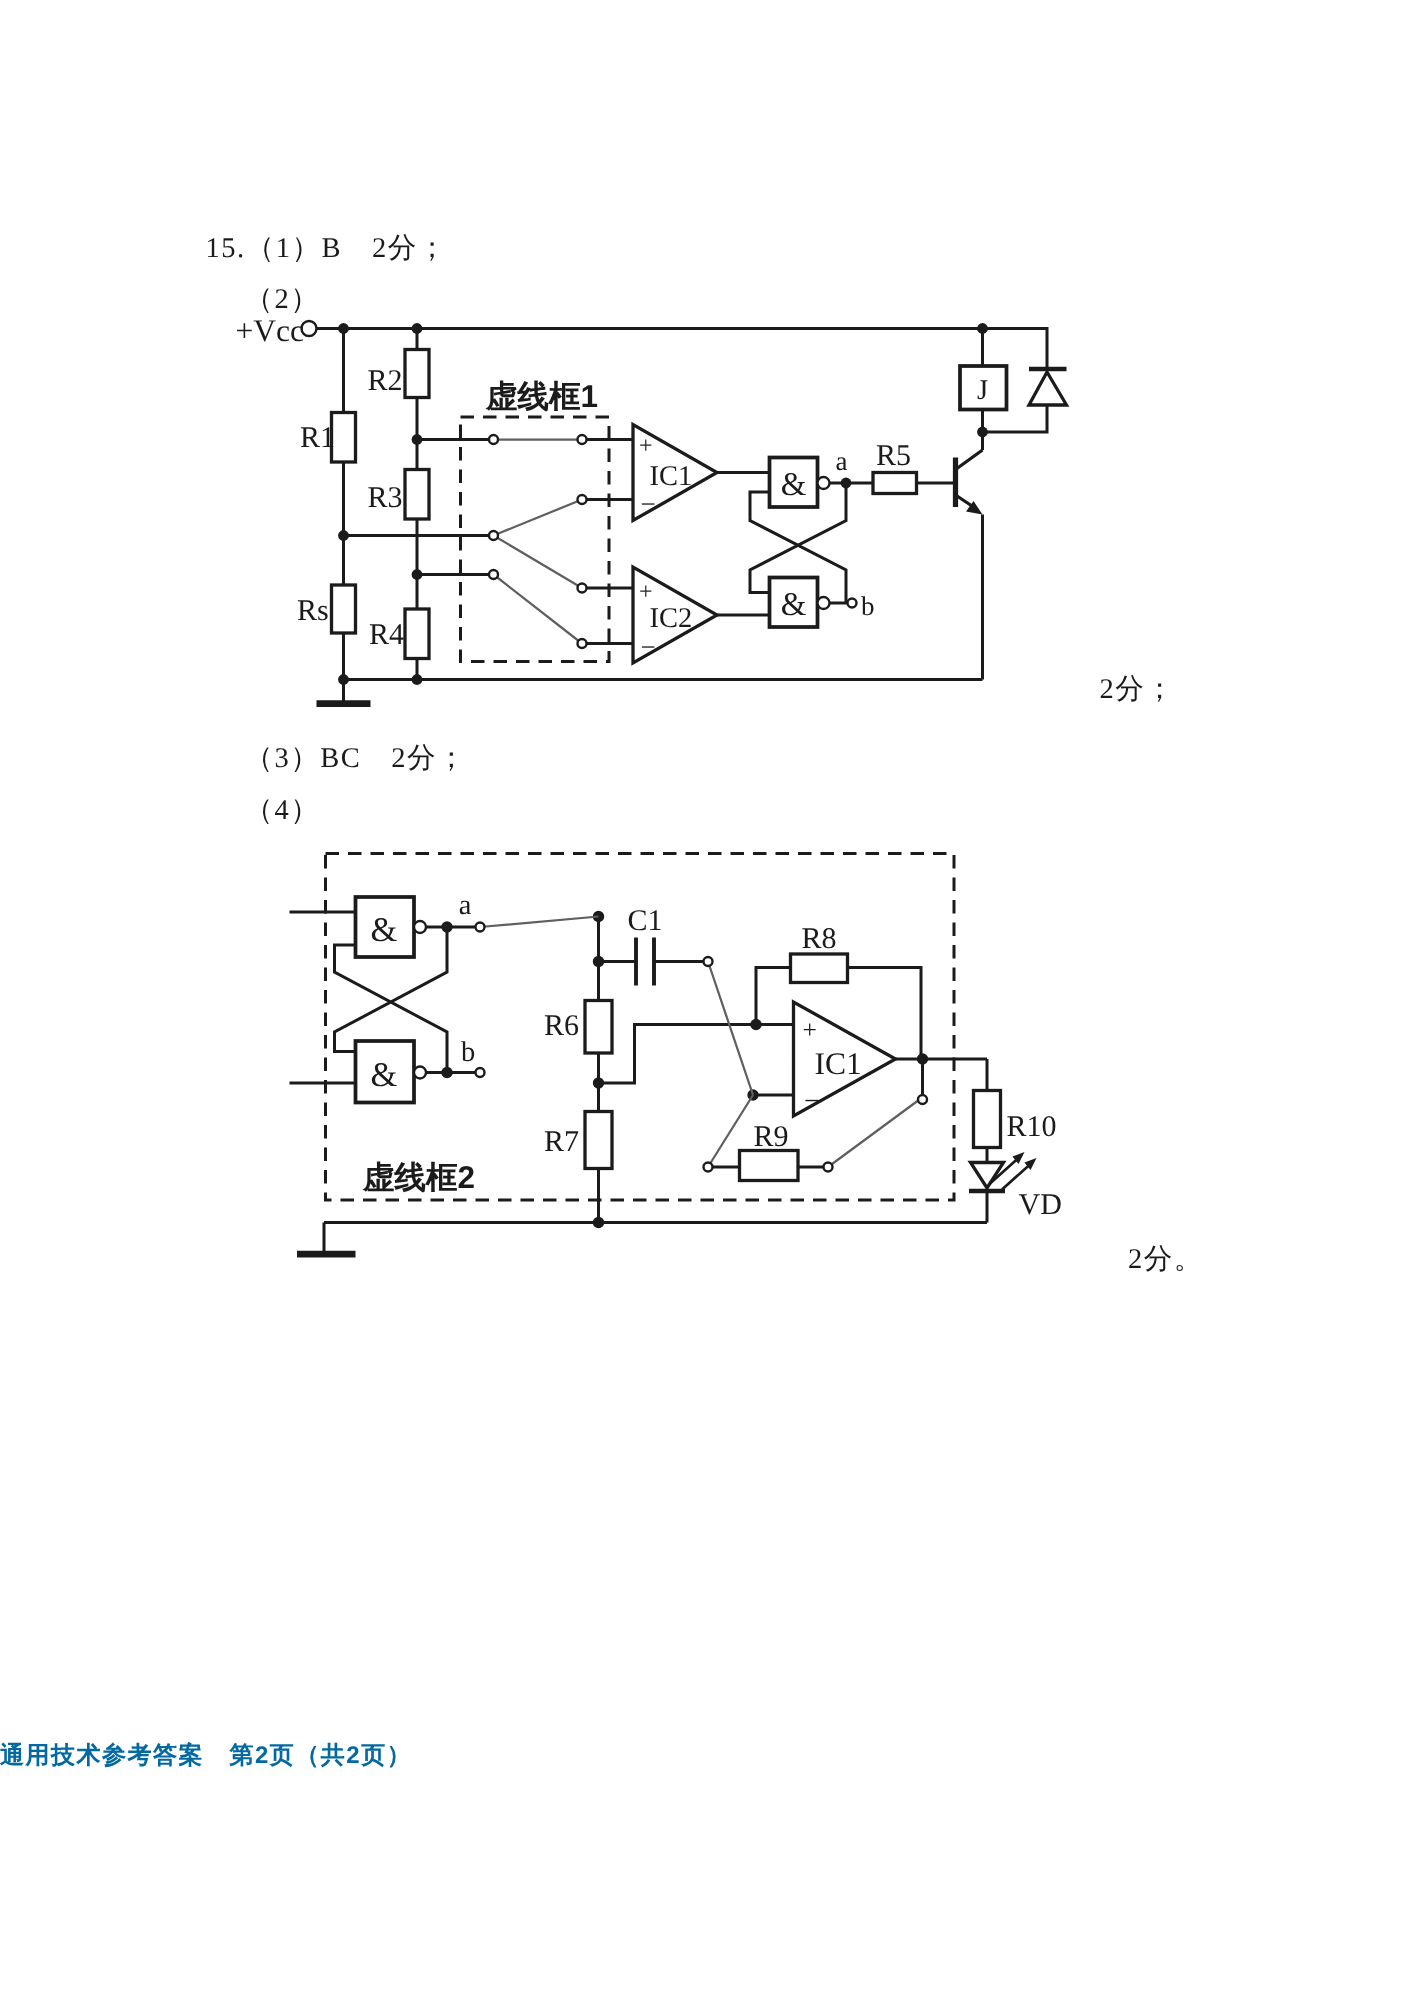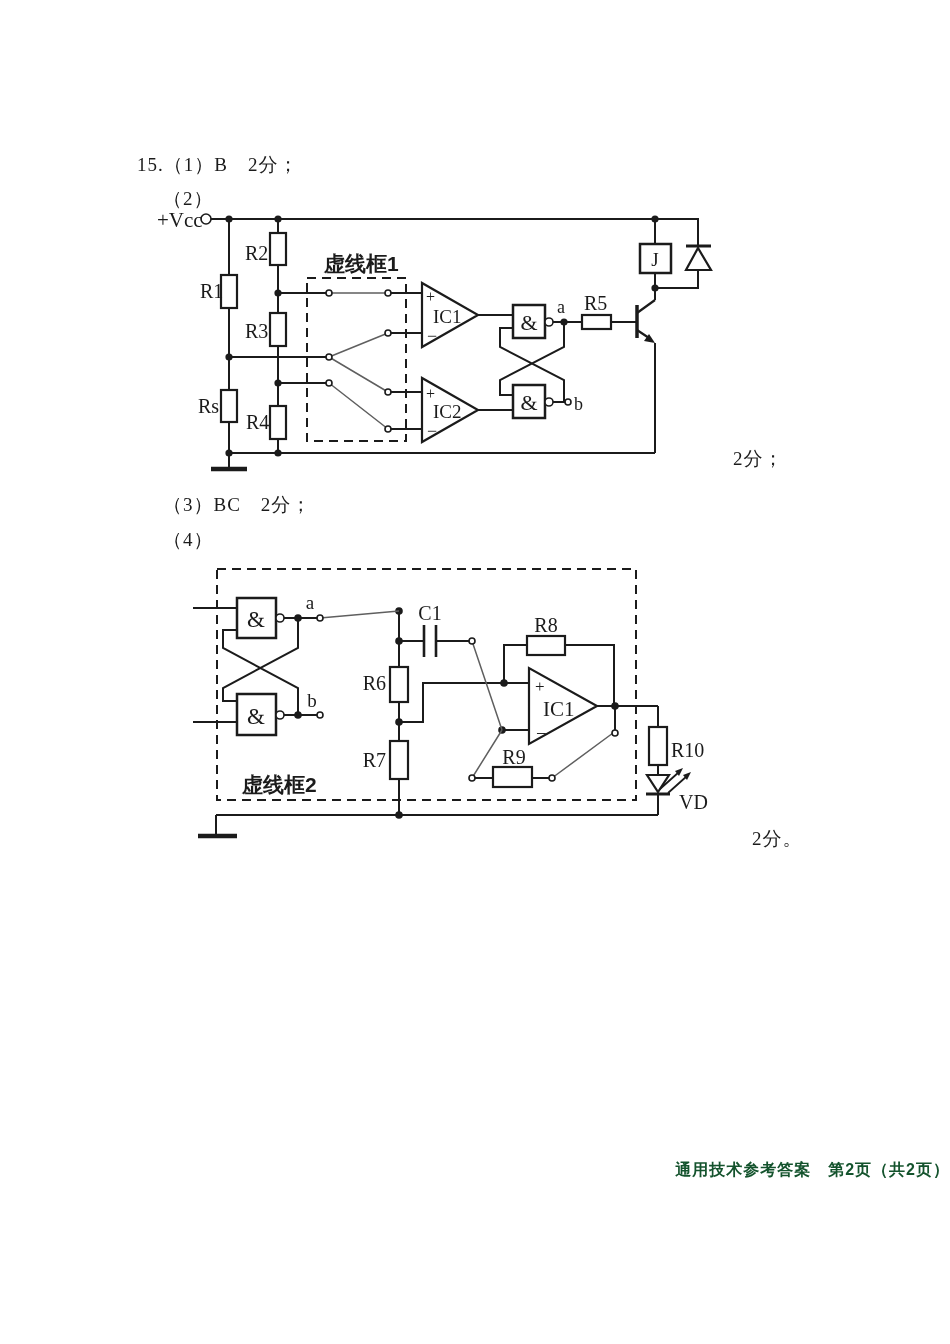--- a/index.html
+++ b/index.html
@@ -1,21 +1,21 @@
 <!DOCTYPE html>
 <html><head>
 <meta charset="utf-8">
 <style>
   html,body{margin:0;padding:0;background:#ffffff;}
   .page{position:relative;width:950px;height:1344px;background:#ffffff;overflow:hidden;
         font-family:"Liberation Serif","DejaVu Serif",serif;color:#1b1b1b;}
   .txt{position:absolute;font-size:19px;white-space:pre;letter-spacing:1px;}
-  .footer{position:absolute;left:0;top:1160px;width:100%;text-align:right;
+  .footer{position:absolute;left:0;top:1160px;width:100%;text-align:left;
           font-family:"Liberation Sans","DejaVu Sans",sans-serif;font-weight:bold;
-          font-size:16px;letter-spacing:1px;color:#14532d;}
+          font-size:16px;letter-spacing:1px;color:#0369a1;}
   svg{position:absolute;left:0;top:0;}
   svg text{font-family:"Liberation Serif","DejaVu Serif",serif;fill:#1b1b1b;}
   .boxlab{font-family:"Liberation Sans","DejaVu Sans",sans-serif;font-weight:bold;font-size:21px;}
   .ink{stroke:#1b1b1b;fill:none;}
   .dot{fill:#1b1b1b;stroke:none;}
   .oc{fill:#ffffff;stroke:#1b1b1b;stroke-width:1.6;}
   .ans{stroke:#5f5f5f;stroke-width:1.5;fill:none;}
   .sym{fill:#ffffff;stroke:#1b1b1b;}
 </style>
 </head>

